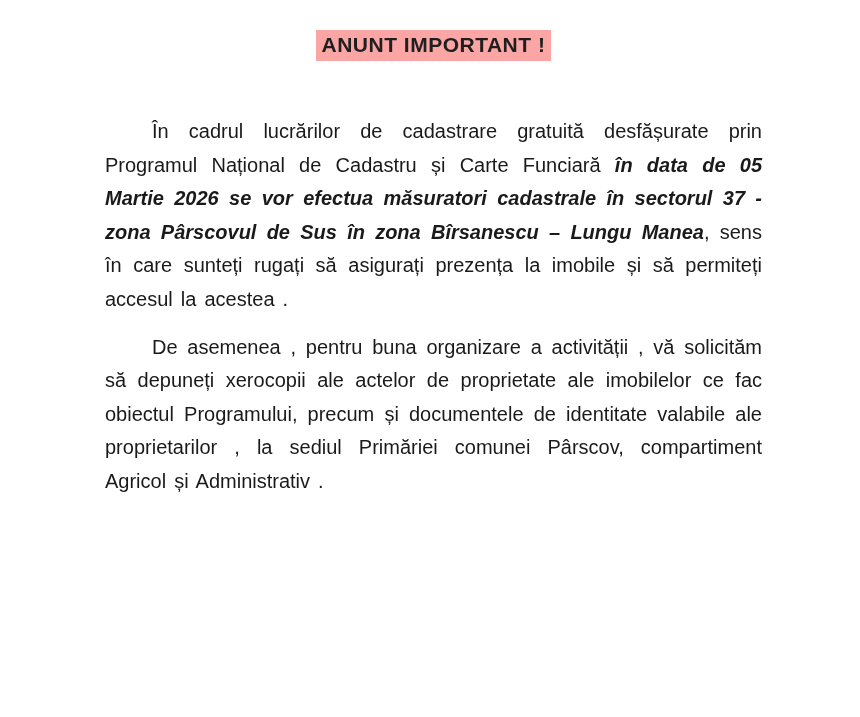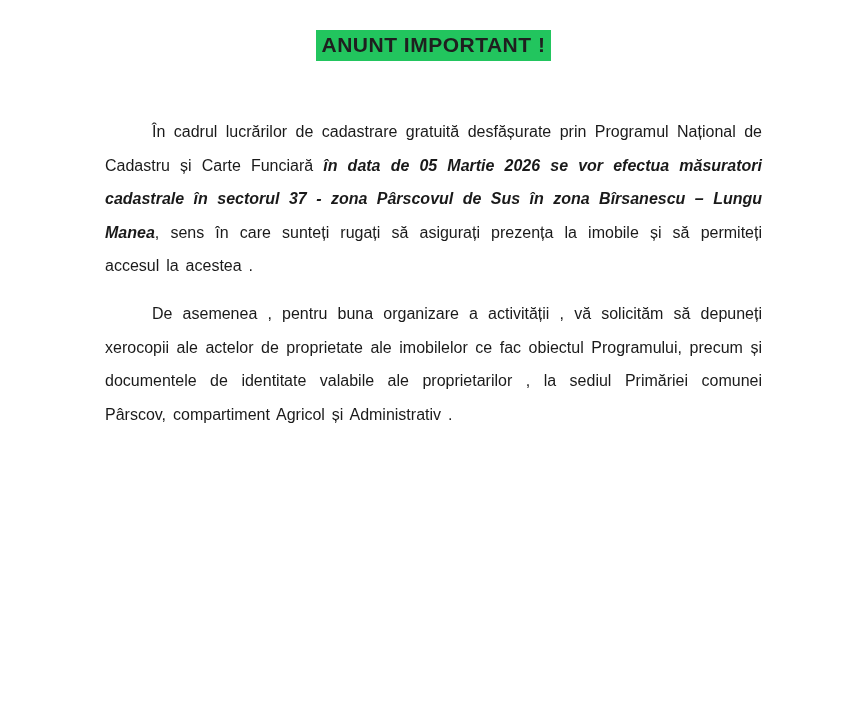--- a/index.html
+++ b/index.html
@@ -27,42 +27,42 @@
   .title-text {
     display: inline-block;
     font-size: 21px;
     font-weight: 700;
     letter-spacing: 0.5px;
     padding: 3px 6px 4px 6px;
     color: #1f1f1f;
   }
   p.para {
     margin: 0 0 14px 0;
-    font-size: 16px;
+    font-size: 20px;
     line-height: 33.6px;
     text-align: justify;
     text-indent: 47px;
     word-spacing: 2.5px;
   }
   .seg-regular {
     font-weight: 400;
     font-style: normal;
   }
   .seg-bold-italic {
     font-weight: 700;
     font-style: italic;
   }
 </style>
 </head>
 <body>
 
 <div class="doc">
 
   <div class="title-row">
-    <span class="title-text" style="background-color: #22c55e; color: rgb(31, 31, 31);">ANUNT IMPORTANT !</span>
+    <span class="title-text" style="background-color: #fca5a5; color: rgb(31, 31, 31);">ANUNT IMPORTANT !</span>
   </div>
 
   <p class="para">
     <span class="seg-regular">În cadrul lucrărilor de cadastrare gratuită desfășurate prin Programul Național de Cadastru  și  Carte Funciară </span><span class="seg-bold-italic">în data de 05 Martie 2026 se vor efectua măsuratori cadastrale în sectorul  37 - zona Pârscovul de Sus în zona Bîrsanescu – Lungu Manea</span><span class="seg-regular">, sens în care sunteți rugați să asigurați prezența la imobile și să permiteți accesul la acestea .</span>
   </p>
 
   <p class="para">
     <span class="seg-regular">De asemenea , pentru buna organizare a activității , vă solicităm să depuneți xerocopii ale actelor de proprietate ale imobilelor ce fac obiectul Programului, precum și documentele de identitate valabile ale proprietarilor , la sediul Primăriei comunei Pârscov, compartiment Agricol și Administrativ .</span>
   </p>
 

